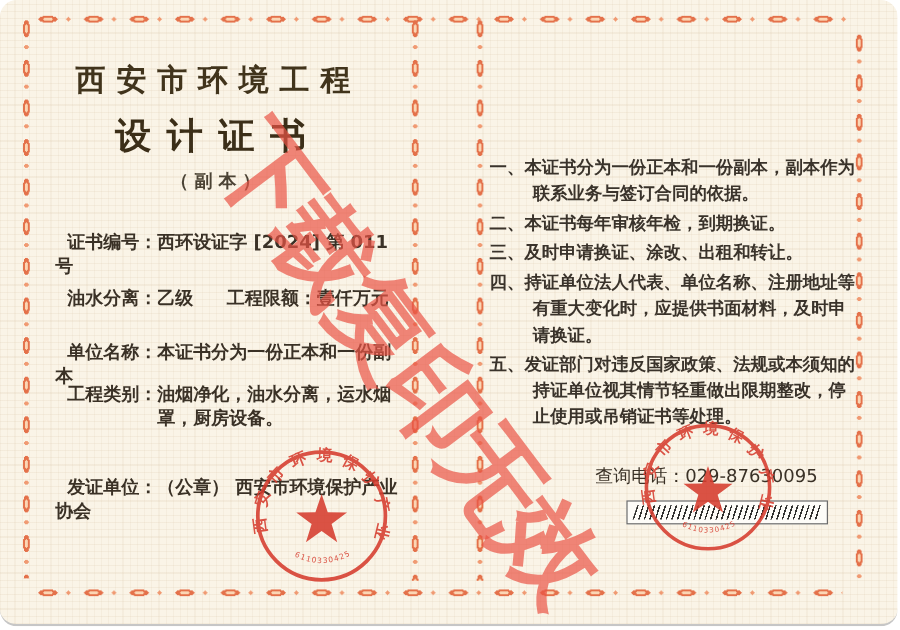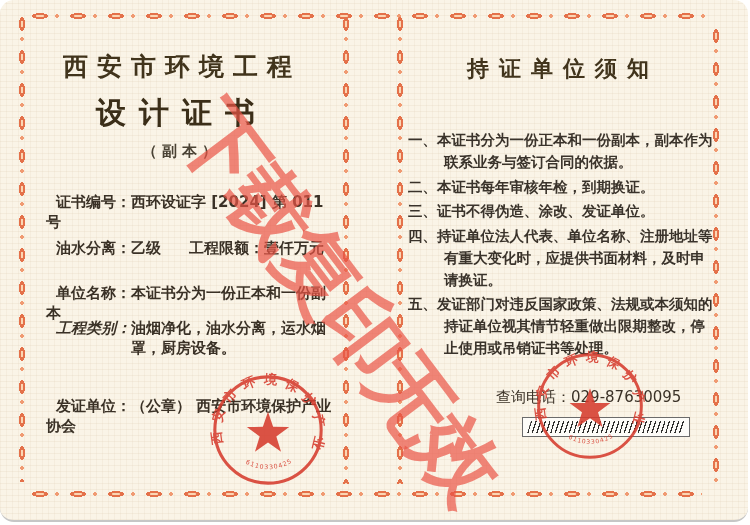--- a/index.html
+++ b/index.html
@@ -41,21 +41,21 @@
   .blk{position:absolute;z-index:10;}
   .lt1{left:22px;top:50px;width:320px;text-align:center;
        font-size:25px;font-weight:bold;letter-spacing:9px;color:#41341c;}
   .lt2{left:22px;top:93px;width:320px;text-align:center;
        font-size:30px;font-weight:bold;letter-spacing:13px;color:#3b2e18;}
   .lsub{left:22px;top:142px;width:320px;text-align:center;
        font-size:15px;font-weight:700;letter-spacing:5px;color:#4a4234;}
   .row{left:46px;width:292px;font-size:15px;font-weight:600;line-height:1.35;}
   .row .lbl{font-weight:700;margin-left:10px;}
   .row-flex{display:flex;}
-  .row-flex .lbl{flex:0 0 auto;font-style:italic;}
+  .row-flex .lbl{flex:0 0 auto;}
   .gap{display:inline-block;width:18px;}
   .rt{left:400px;top:54px;width:326px;text-align:center;
       font-size:22px;font-weight:bold;letter-spacing:10px;color:#41341c;}
   .notices{left:408px;top:130px;width:310px;list-style:none;margin:0;padding:0;
       font-size:14.5px;font-weight:600;line-height:1.5;color:#3a332b;}
   .notices li{padding-left:36px;text-indent:-36px;margin-bottom:3px;}
   .phone{left:496px;top:388px;font-size:15px;font-weight:400;white-space:nowrap;}
   .barcode{left:522px;top:417px;width:168px;height:20px;z-index:12;
       background:#fdfcf8;border:1px solid #6b6b6b;box-sizing:border-box;}
   .barcode-inner{margin:3px 6px;height:12px;transform:skewX(-18deg);
@@ -100,26 +100,25 @@
   <div class="blk row row-flex" style="top:318px">
     <span class="lbl">工程类别：</span>
     <span style="width:212px">油烟净化，油水分离，运水烟罩，厨房设备。</span>
   </div>
 
   <div class="blk row" style="top:396px">
     <span class="lbl">发证单位：</span><span>（公章） 西安市环境保护产业协会</span>
   </div>
 
 
-  <div class="blk rt">持证单位须知</div>
 
   <ol class="blk notices">
     <li><span>一、</span><span>本证书分为一份正本和一份副本，副本作为联系业务与签订合同的依据。</span></li>
     <li><span>二、</span><span>本证书每年审核年检，到期换证。</span></li>
-    <li><span>三、</span><span>证书不得伪造、涂改、发证单位。</span></li>
+    <li><span>三、</span><span>及时申请换证、涂改、出租和转让。</span></li>
     <li><span>四、</span><span>持证单位法人代表、单位名称、注册地址等有重大变化时，应提供书面材料，及时申请换证。</span></li>
     <li><span>五、</span><span>发证部门对违反国家政策、法规或本须知的持证单位视其情节轻重做出限期整改，停止使用或吊销证书等处理。</span></li>
   </ol>
 
   <div class="blk phone">
     <span class="lbl">查询电话：</span><span>029-87630095</span>
   </div>
 
   <div class="blk barcode">
     <div class="barcode-inner"></div>

